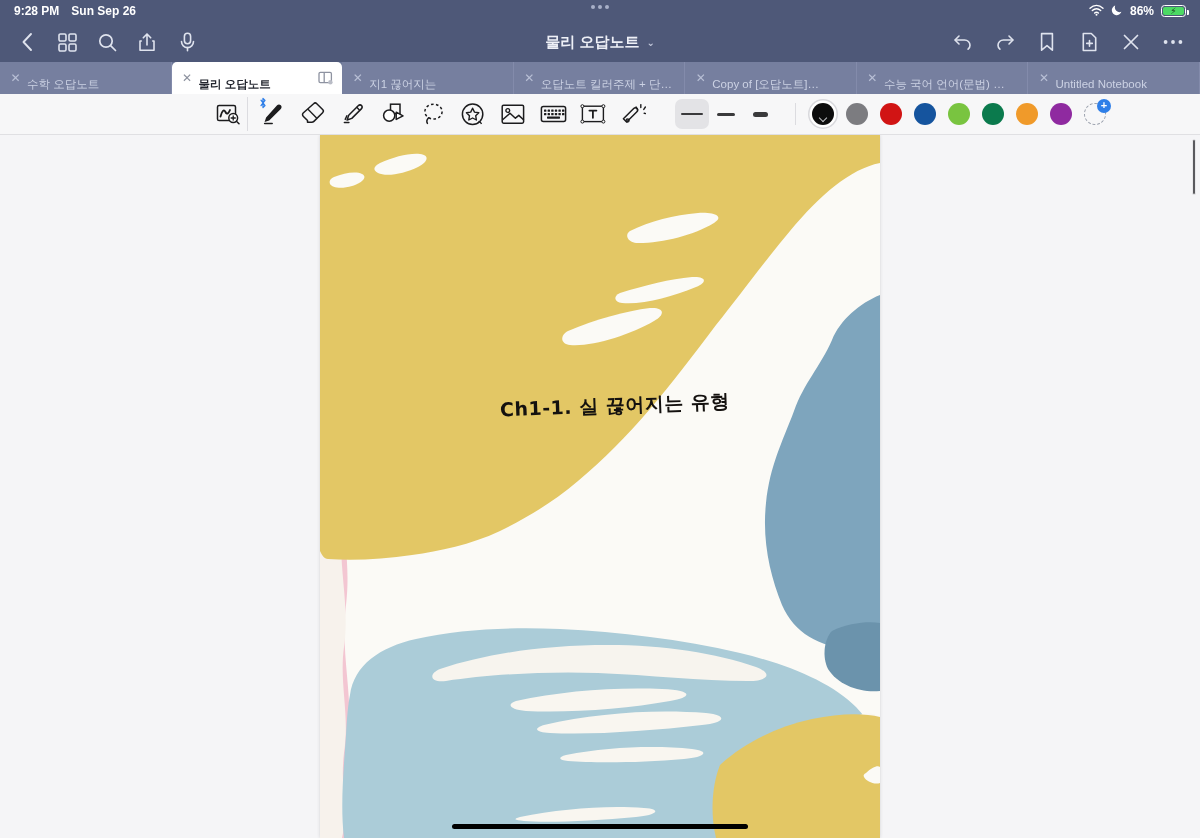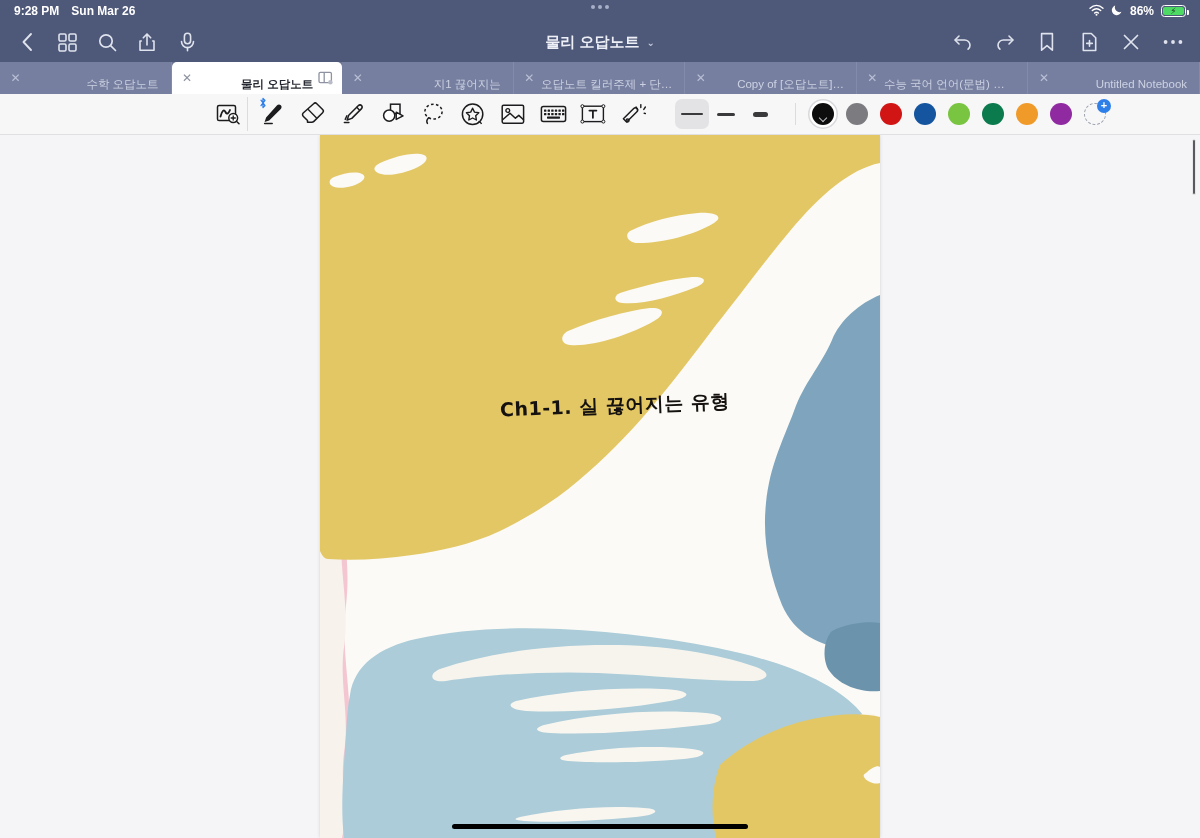--- a/index.html
+++ b/index.html
@@ -107,21 +107,21 @@
     cursor: pointer;
   }
   .tab .tab-close {
     width: 15px; height: 15px; flex: 0 0 15px;
     display: flex; align-items: center; justify-content: center;
     color: #b9c0d6; font-size: 12px; line-height: 1;
     cursor: pointer;
   }
   .tab .tab-label {
     flex: 1 1 auto;
-    text-align: right;
+    text-align: left;
     font-size: 11.5px;
     color: #ccd2e4;
     white-space: nowrap;
     overflow: hidden;
     text-overflow: ellipsis;
     padding: 0 4px;
     margin-top: 12px;
   }
   .tab.active {
     background: #ffffff;
@@ -247,21 +247,21 @@
     border-radius: 3px;
     background: #000000;
   }
 </style>
 </head>
 <body>
 
 <div class="status-bar">
   <div class="status-left">
     <span>9:28 PM</span>
-    <span>Sun Mar 26</span>
+    <span>Sun Sep 26</span>
   </div>
   <div class="status-dots">
     <i></i>
     <i></i>
     <i></i>
   </div>
   <div class="status-right">
     <span>
       <svg width="15" height="12" viewBox="0 0 15 12" fill="none">
         <path d="M1 4.2C3 2.3 5.1 1.4 7.5 1.4S12 2.3 14 4.2" stroke="#fff" stroke-width="1.4" stroke-linecap="round"></path>

